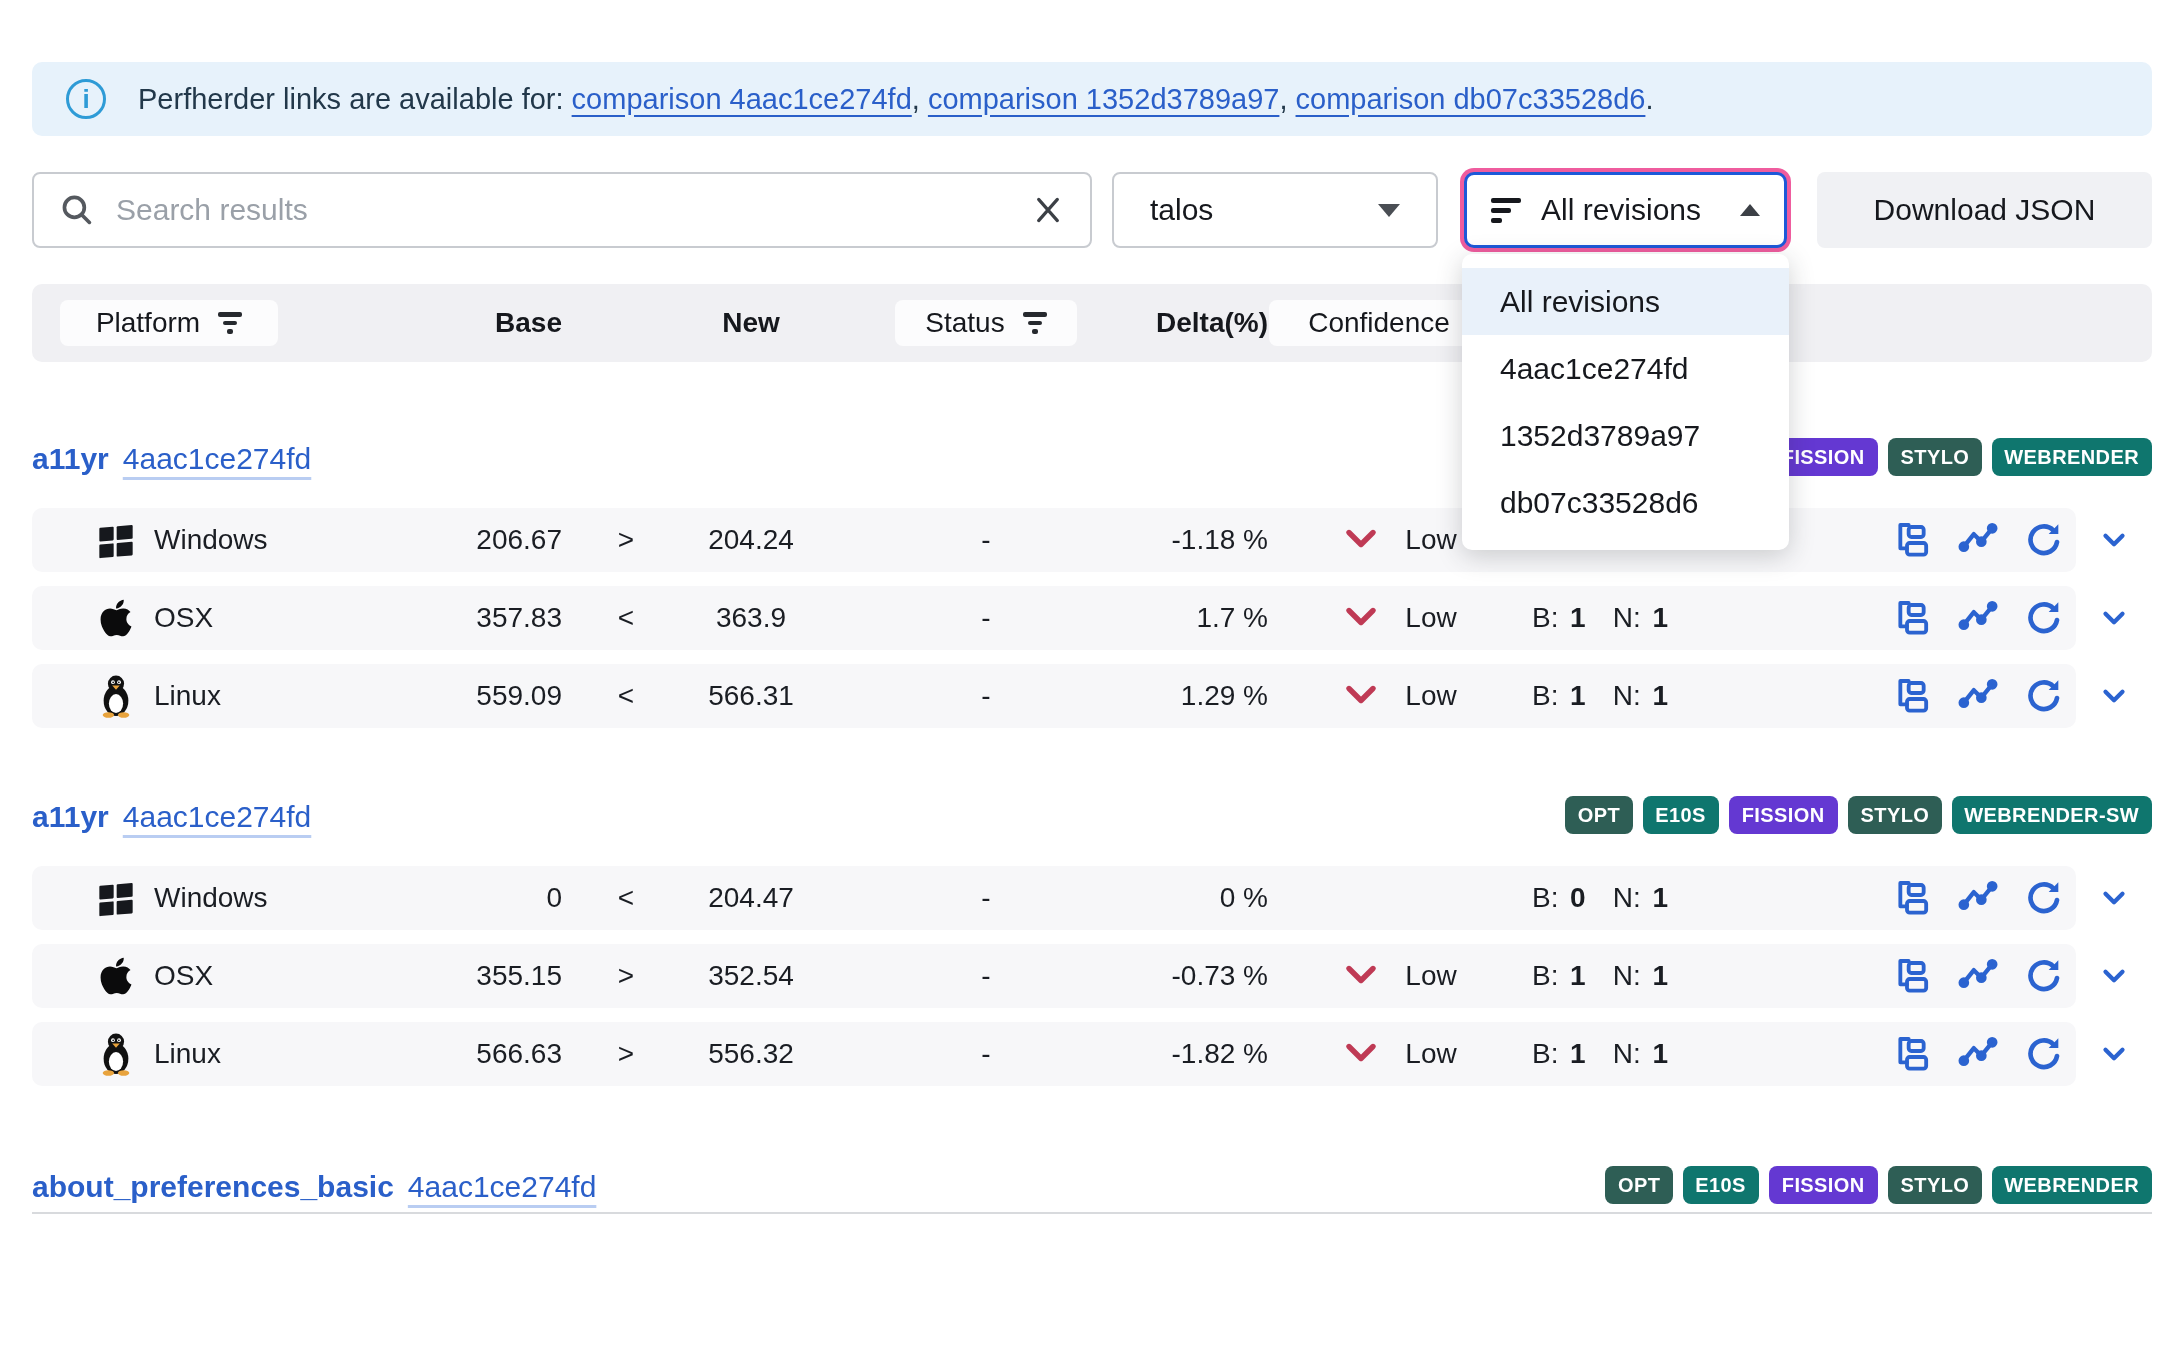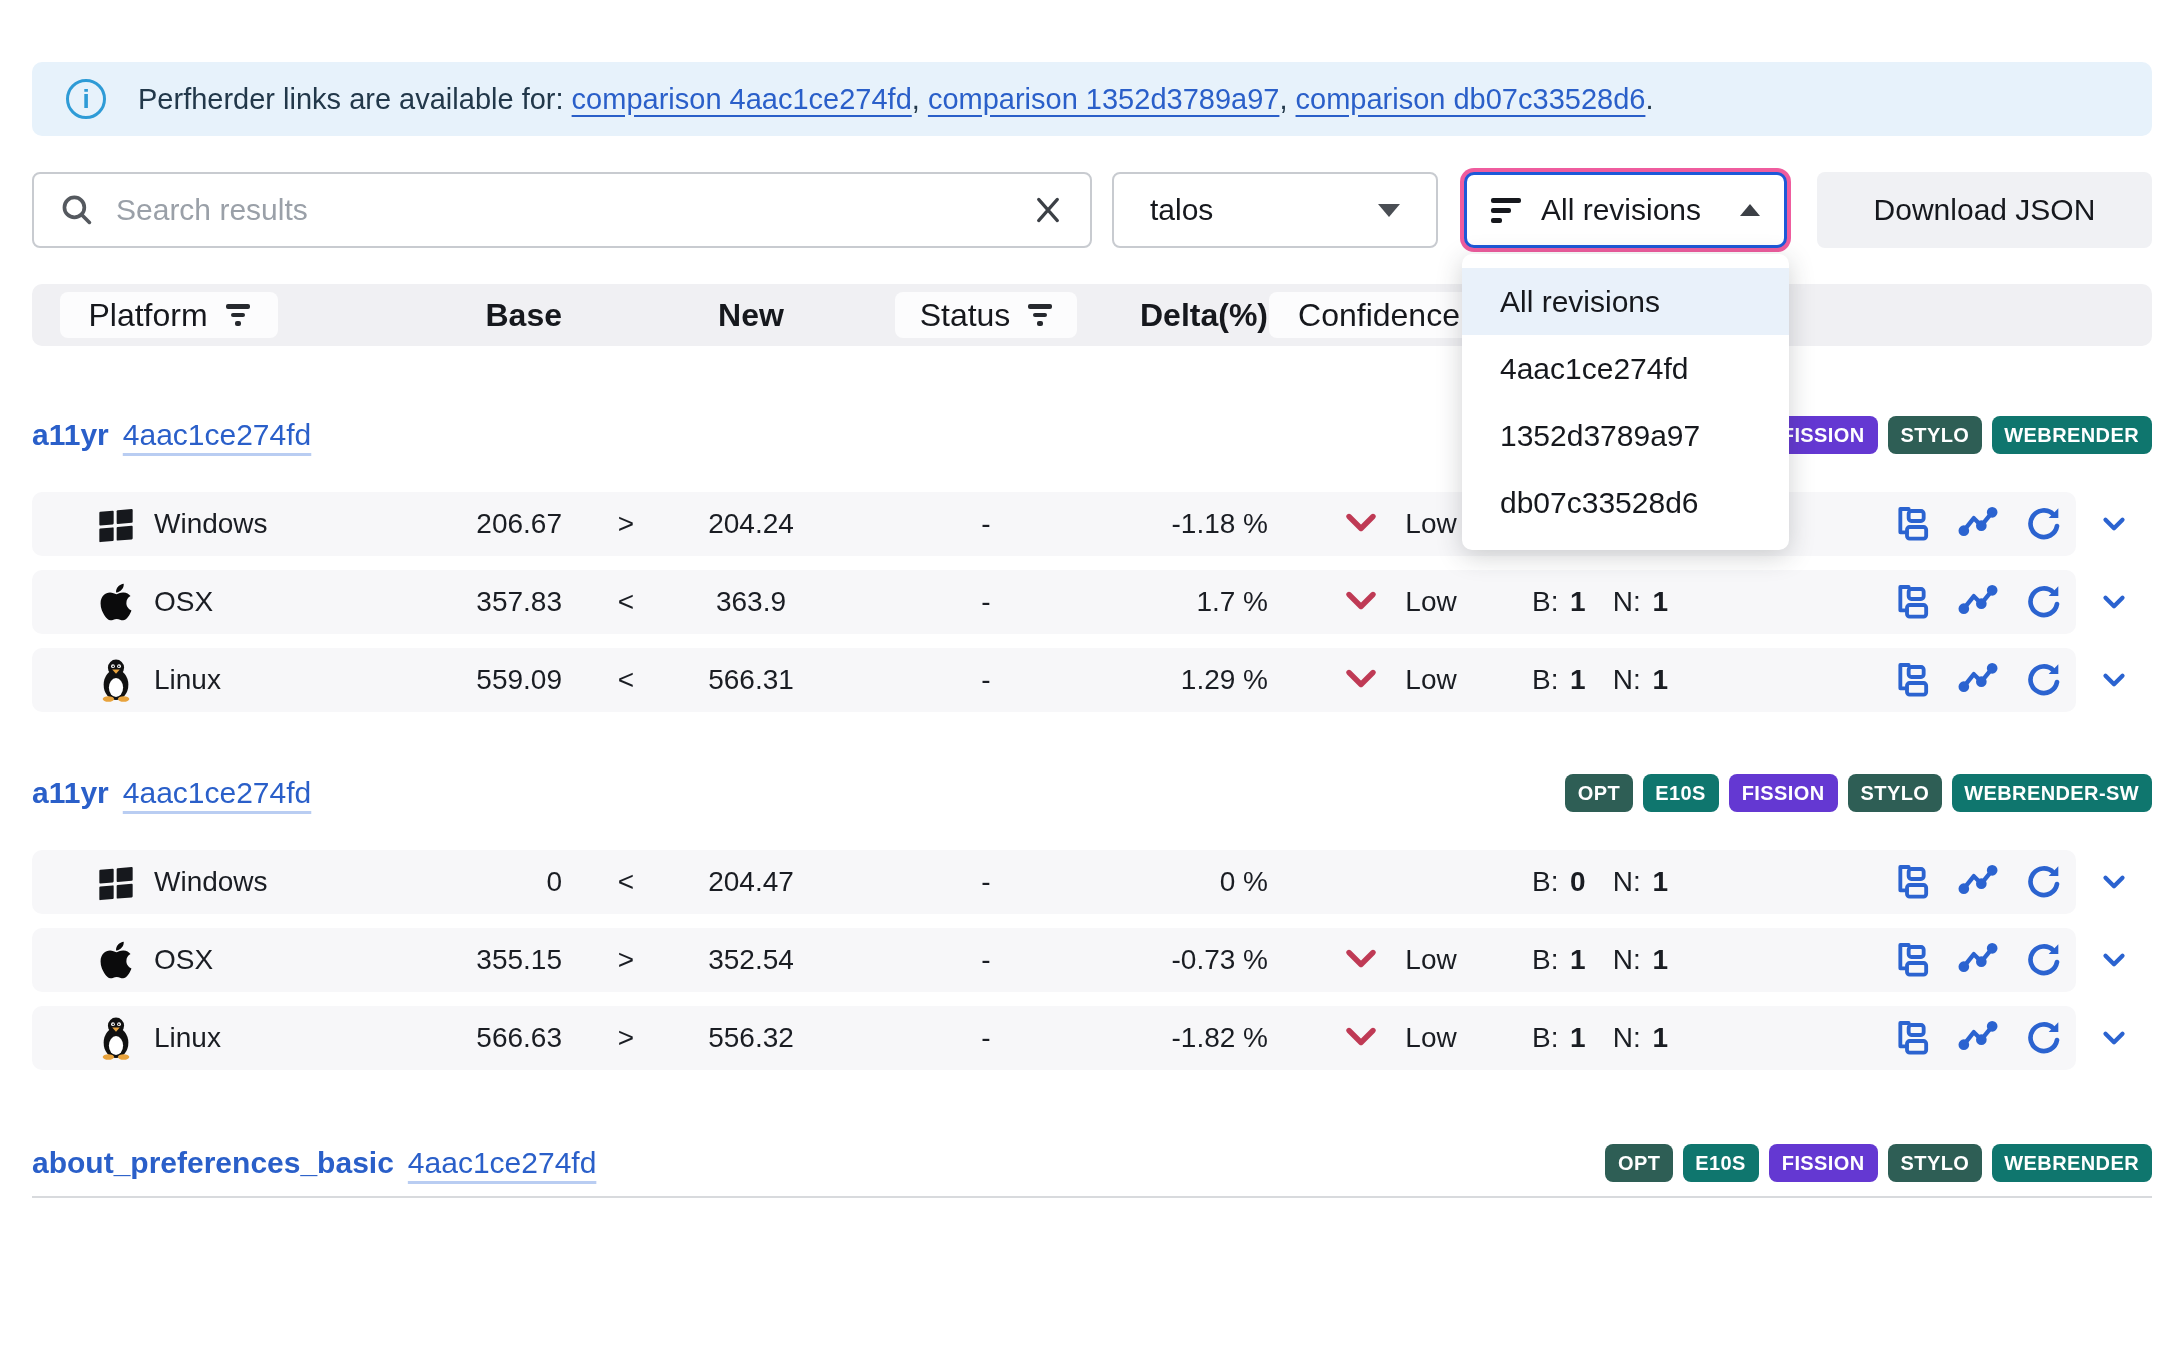--- a/index.html
+++ b/index.html
@@ -48,22 +48,22 @@
 
   
   .menu { position:absolute; top:calc(100% + 6px); left:-2px; width:calc(100% + 4px);
     background:#fff; border-radius:10px; box-shadow:0 6px 26px rgba(40,44,52,.22);
     padding:14px 0; z-index:60; }
   .menu-item { height:67px; display:flex; align-items:center; padding:0 38px;
     font-size:30px; color:#16181d; cursor:pointer; }
   .menu-item.selected { background:#e9f1fa; }
 
   
-  .thead { margin-top:36px; height:62px; background:#f0f0f3; border-radius:10px;
-    display:flex; align-items:center; font-size:32px; }
+  .thead { margin-top:36px; height:78px; background:#f0f0f3; border-radius:10px;
+    display:flex; align-items:center; font-size:28px; }
   .pill { background:#fcfcfd; border-radius:8px; height:46px; display:flex; align-items:center;
     justify-content:center; gap:18px; cursor:pointer; }
   .pill-filter { display:flex; flex-direction:column; align-items:center; gap:4px; }
   .pill-filter span { height:4.5px; background:#26292e; border-radius:2px; display:block; }
   .pill-filter .f1{width:24px;} .pill-filter .f2{width:14px;} .pill-filter .f3{width:6px;}
   .h-bold { font-weight:700; }
 
   
   .c-platform{width:380px; display:flex; align-items:center; padding-left:62px; gap:16px;}
   .c-base{width:150px; text-align:right; justify-content:flex-end;}
@@ -78,21 +78,21 @@
     gap:26px; padding-right:12px;}
   .thead .cell, .row-band .cell { display:flex; align-items:center; }
   .thead .c-platform .pill{width:218px; margin-left:-34px;}
   .thead .c-status .pill{width:182px;}
   .thead .c-conf .pill{width:262px; position:relative; z-index:1;}
 
   
   .section { margin-top:56px; }
   .section:first-of-type { margin-top:64px; }
   .section.last { margin-top:68px; }
-  .section-head { height:50px; display:flex; align-items:center; justify-content:space-between; }
+  .section-head { height:50px; display:flex; align-items:flex-end; justify-content:space-between; }
   .section-links { font-size:30px; display:flex; gap:14px; align-items:baseline; }
   .test-link { color:#2a5fc9; font-weight:700; text-decoration:none; cursor:pointer; }
   .rev-link { color:#2a5fc9; text-decoration:underline; text-decoration-color:#b9cdf2;
     text-decoration-thickness:3px; text-underline-offset:8px; cursor:pointer; }
   .tags { display:flex; gap:10px; }
   .tag { height:38px; border-radius:8px; padding:0 13px; display:flex; align-items:center;
     color:#fff; font-size:20px; font-weight:700; letter-spacing:.4px; }
   .tag-teal{background:#2e5e55;} .tag-blue{background:#0f766e;padding-left:12px;} .tag-purple{background:#6438d2;}
 
   .rows { margin-top:32px; }

